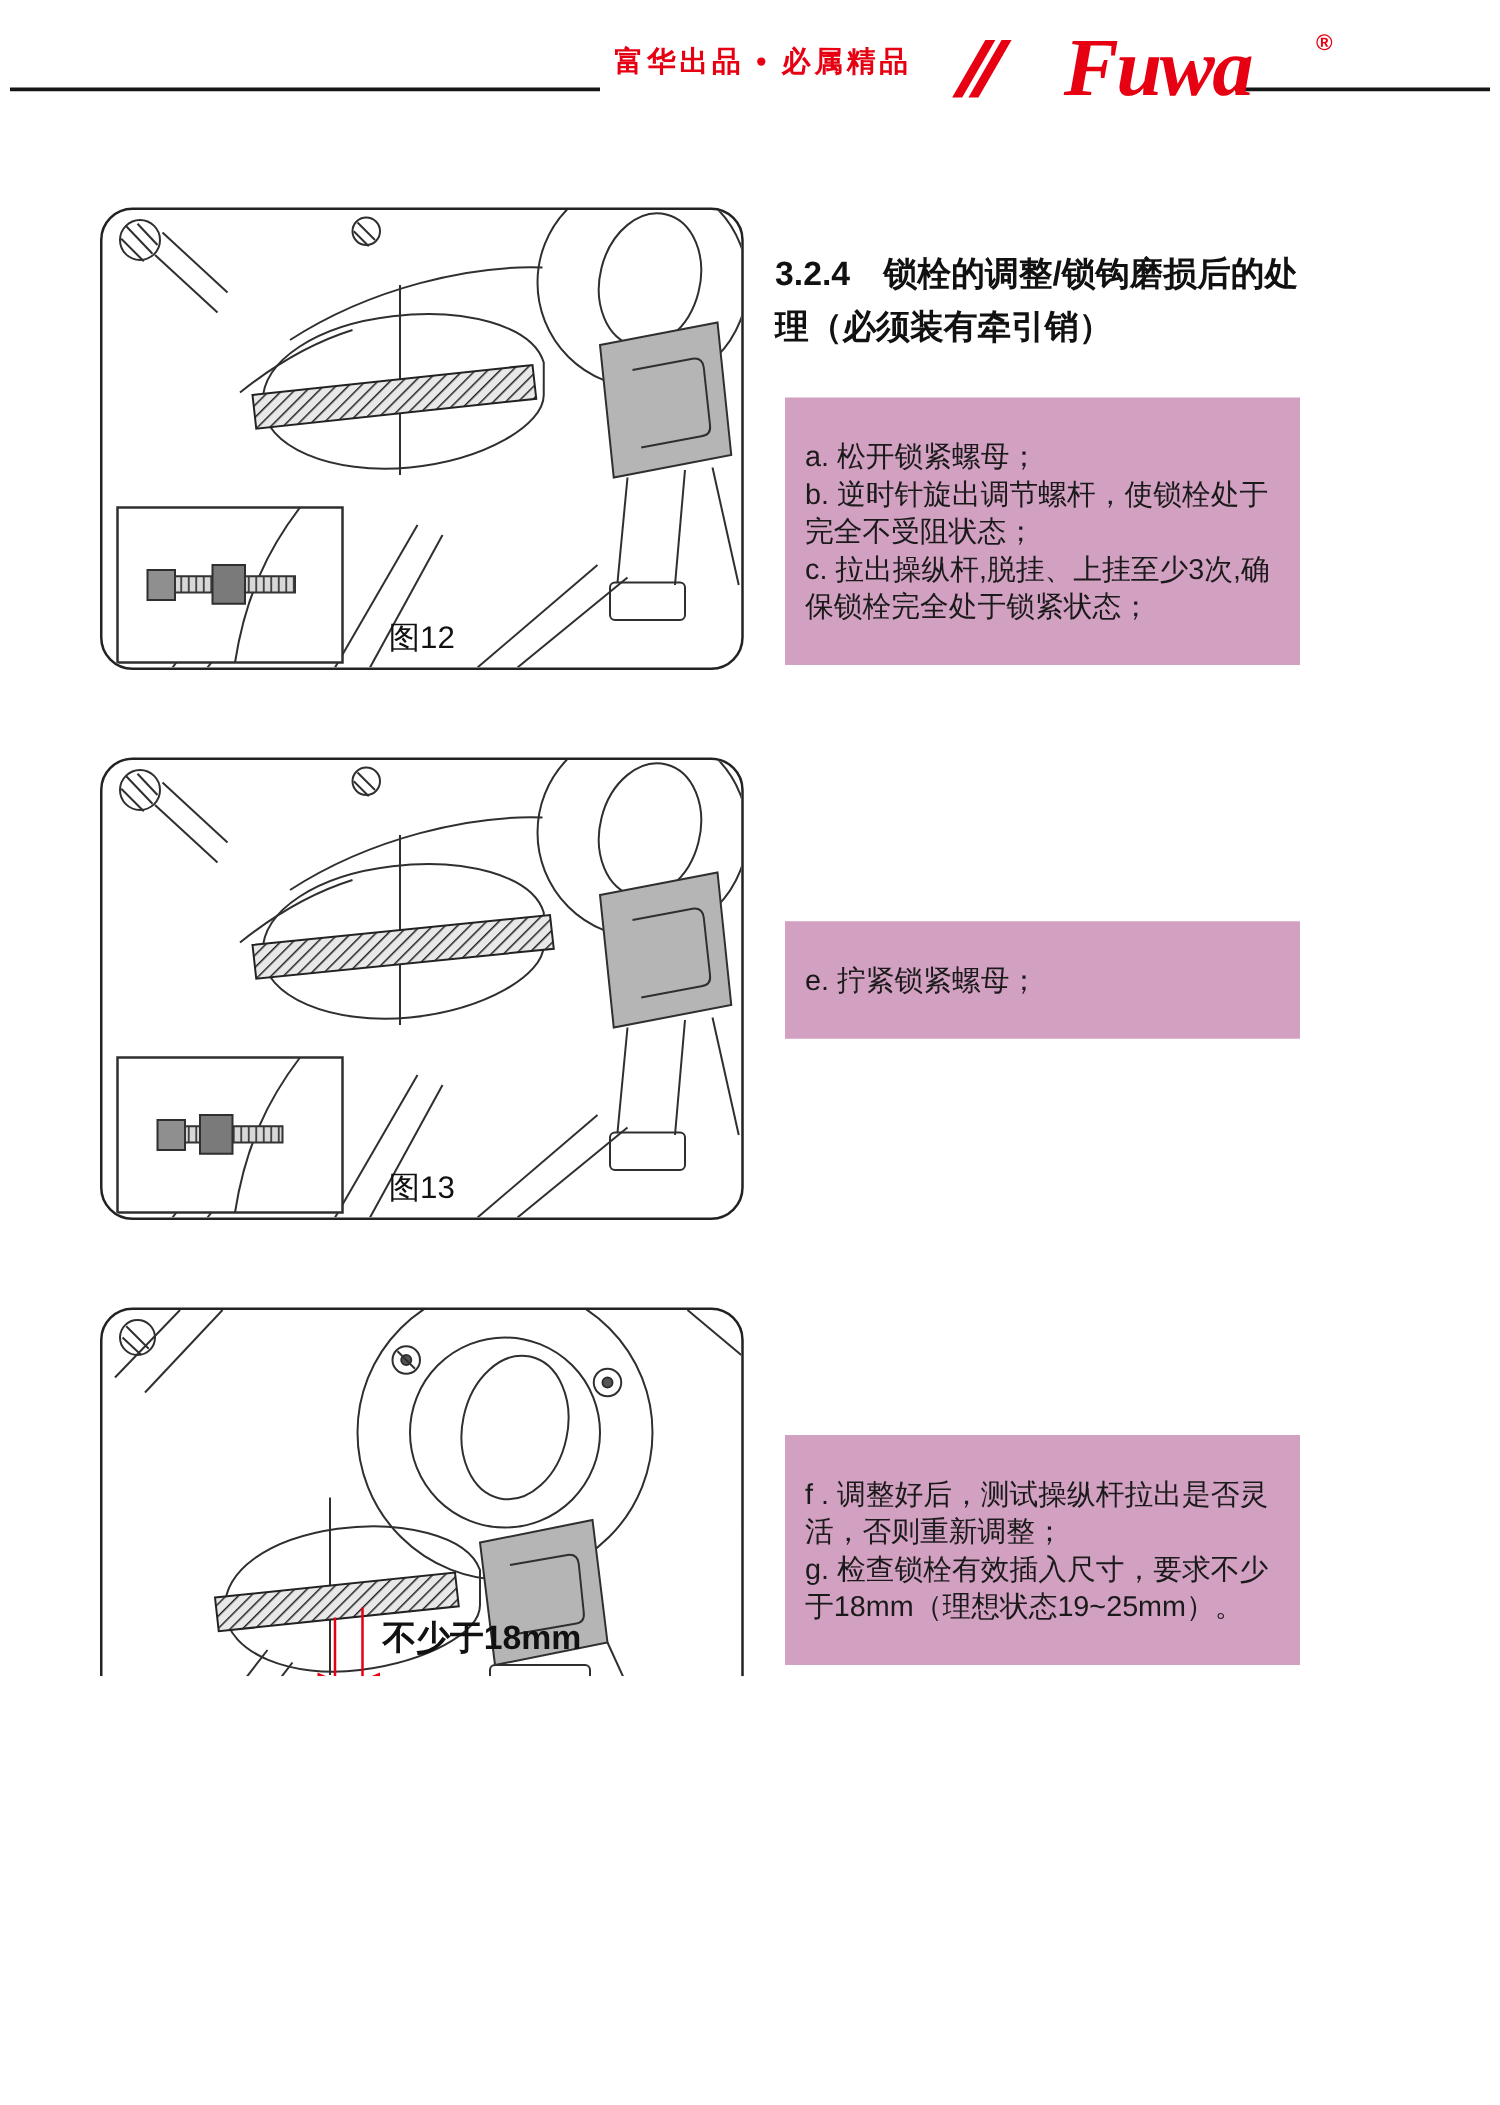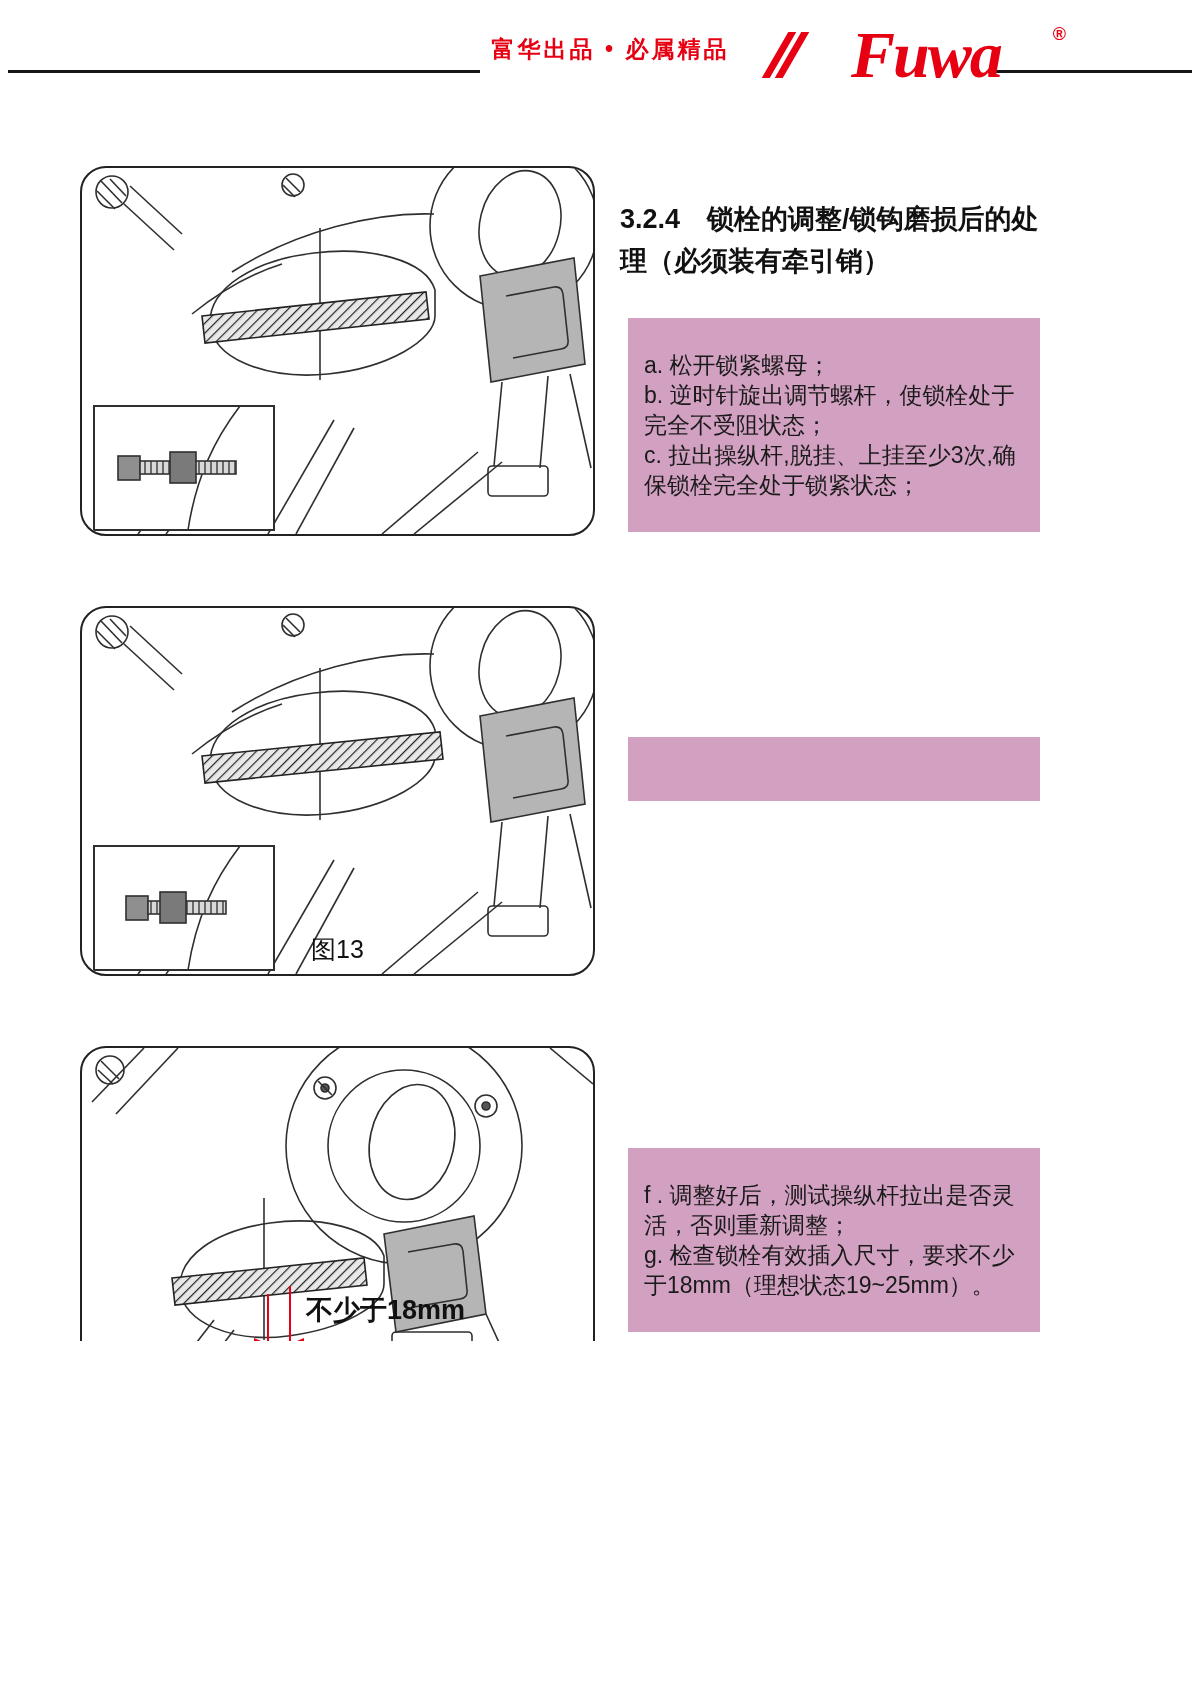--- a/index.html
+++ b/index.html
@@ -118,20 +118,21 @@
         <line x1="214" y1="366" x2="272" y2="260"></line>
         <line x1="300" y1="366" x2="396" y2="284"></line>
         <line x1="332" y1="366" x2="420" y2="294"></line>
         <rect x="12" y="238" width="180" height="124" fill="#ffffff" stroke="#2f2f2f" stroke-width="2"></rect>
         <path d="M 158,238 C 132,272 114,310 106,362"></path>
         <rect x="36" y="288" width="22" height="24" fill="#8f8f8f"></rect>
         <rect x="58" y="293" width="96" height="13" fill="url(#threads12)" stroke="#333"></rect>
         <rect x="88" y="284" width="26" height="31" fill="#7a7a7a"></rect>
       </g>
     </svg>
+    <div class="fig-caption">图12</div>
   </div>
 
   <div class="fig fig-13">
     <svg viewBox="0 0 511 366" preserveAspectRatio="none">
       <defs>
         <pattern id="hatch13" width="7" height="7" patternUnits="userSpaceOnUse" patternTransform="rotate(45)">
           <rect width="7" height="7" fill="#e8e8e8"></rect>
           <line x1="0" y1="0" x2="0" y2="7" stroke="#222" stroke-width="2.4"></line>
         </pattern>
         <pattern id="threads13" width="6" height="13" patternUnits="userSpaceOnUse">
@@ -228,20 +229,21 @@
     <div class="fig-caption">图14</div>
   </div>
 
   <div class="step-box box-a">
     <p>a. 松开锁紧螺母；</p>
     <p>b. 逆时针旋出调节螺杆，使锁栓处于完全不受阻状态；</p>
     <p>c. 拉出操纵杆,脱挂、上挂至少3次,确保锁栓完全处于锁紧状态；</p>
   </div>
 
   <div class="step-box box-b">
+    <p>e. 拧紧锁紧螺母；</p>
   </div>
 
   <div class="step-box box-c">
     <p>f . 调整好后，测试操纵杆拉出是否灵活，否则重新调整；</p>
     <p>g. 检查锁栓有效插入尺寸，要求不少于18mm（理想状态19~25mm）。</p>
   </div>
 
   <div class="footer-rule"></div>
   <div class="hotline">全国服务热线：400-0318-333</div>
   <div class="page-badge">

